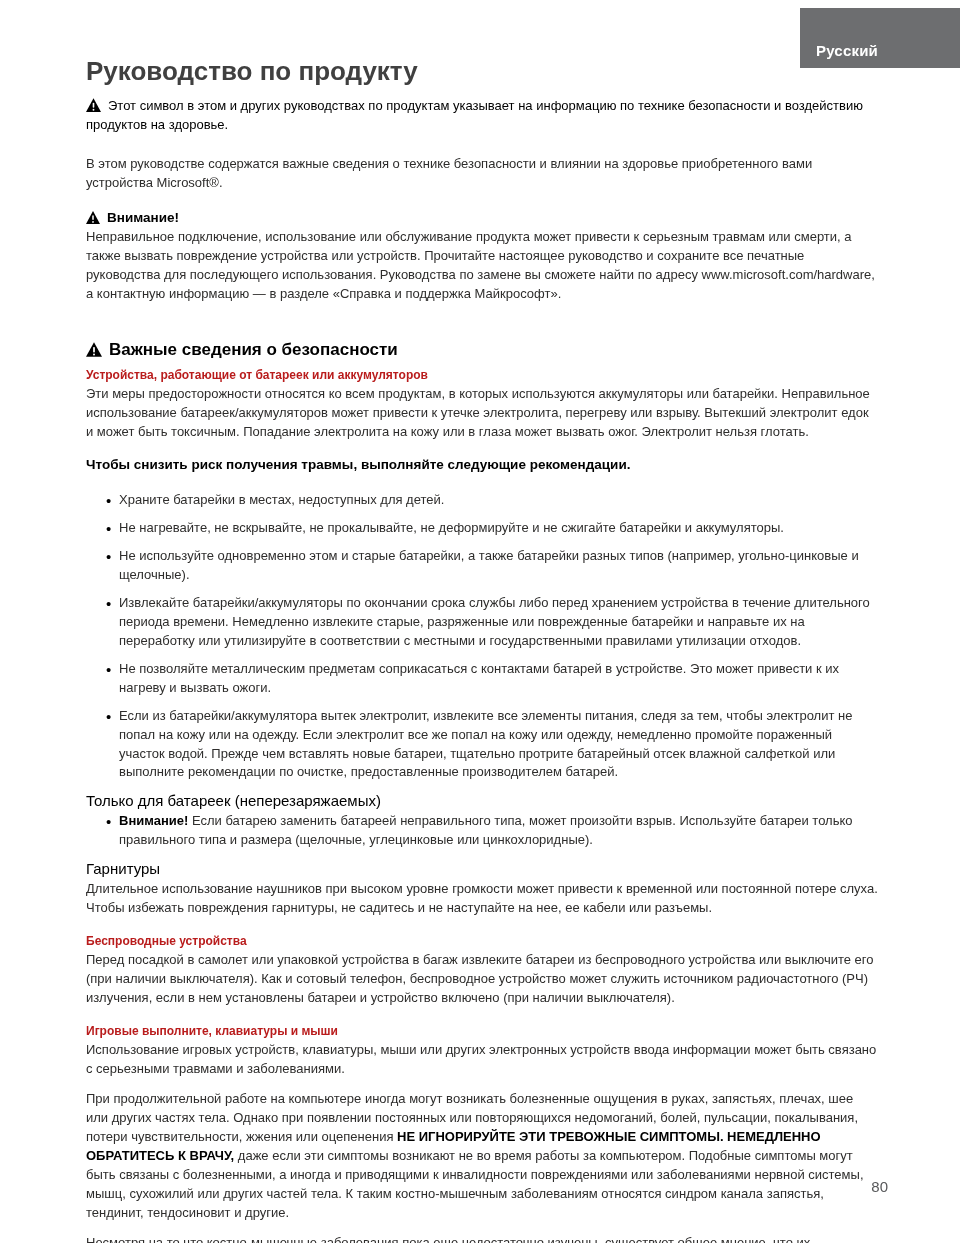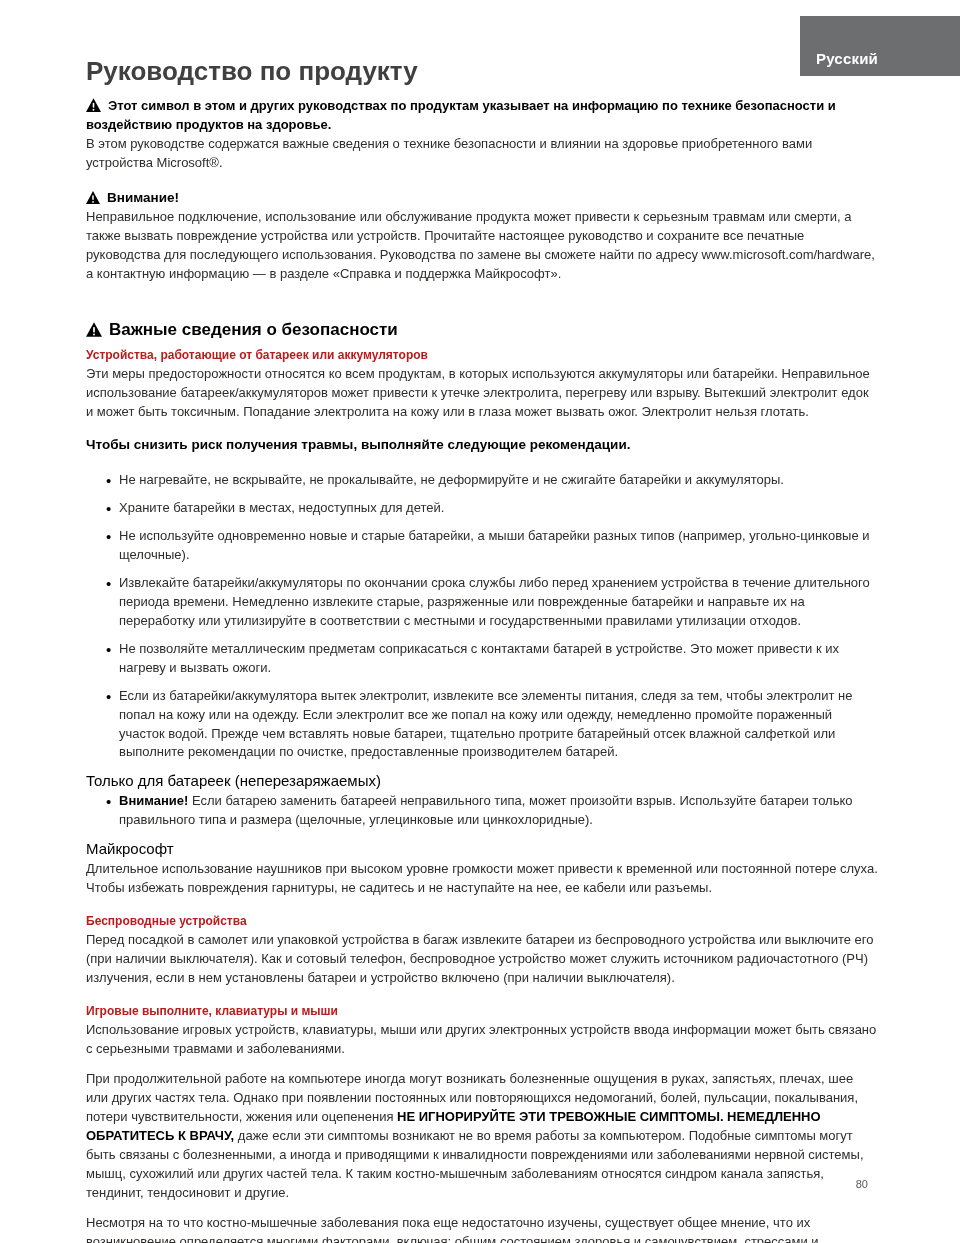--- a/index.html
+++ b/index.html
@@ -5,38 +5,38 @@
   html,body{margin:0;padding:0;background:#ffffff;}
   .page{
     position:relative;
     width:960px;height:1243px;
     background:#ffffff;
     overflow:hidden;
     font-family:"Liberation Sans","DejaVu Sans",sans-serif;
     color:#2e2d2c;
   }
   .lang-tab{
-    position:absolute;top:16px;left:800px;width:160px;height:60px;
+    position:absolute;top:8px;left:800px;width:160px;height:60px;
     background:#6d6e70;
     color:#ffffff;
     display:flex;align-items:flex-end;
     padding:0 0 9px 16px;box-sizing:border-box;
     font-size:15px;font-weight:700;letter-spacing:.2px;
   }
   .content{
     padding:56px 82px 0 86px;
   }
   h1.doc-title{
     margin:0 0 10px 0;
     font-size:26px;line-height:1.2;font-weight:700;color:#404040;
   }
   p{margin:0 0 11px 0;font-size:13px;line-height:1.46;}
   .warn-ico{display:inline-block;vertical-align:-2px;margin-right:7px;}
   .warn-ico svg{display:block;}
-  .intro-bold{font-weight:700;color:#000;margin-bottom:0;}
+  .intro-bold{font-weight:400;color:#000;margin-bottom:20px;}
   .h-warning{
     margin:17px 0 3px 0;font-size:13.5px;font-weight:700;color:#000;
   }
   .h-section{
     margin:36px 0 4px 0;font-size:17px;font-weight:700;color:#000;
   }
   .h-sub{
     margin:16px 0 3px 0;font-size:12px;font-weight:700;color:#b91c1c;
   }
   .h-minor{
@@ -52,22 +52,22 @@
     position:relative;
     font-size:13px;line-height:1.46;
     margin:0 0 9px 0;
   }
   ul.bullets li::before{
     content:"\2022";
     position:absolute;left:-13px;top:-1px;
     font-size:15px;color:#000;
   }
   .pageno{
-    position:absolute;top:1178px;right:92px;
-    font-size:11px;color:#58595b;
+    position:absolute;top:1178px;right:72px;
+    font-size:15px;color:#58595b;
   }
   b{color:#000;}
 </style>
 </head>
 <body>
 
 <div class="page">
 
   <div class="lang-tab">
     <span>Русский</span>
@@ -96,34 +96,34 @@
             <path d="M12 0 L24 22 L0 22 Z" fill="#000"></path>
             <rect x="10.7" y="7.2" width="2.6" height="8.2" rx="1.2" fill="#fff"></rect>
             <circle cx="12" cy="18.6" r="1.5" fill="#fff"></circle>
           </svg></span><span>Важные сведения о безопасности</span></div>
 
     <div class="h-sub" style="margin-top:8px;">Устройства, работающие от батареек или аккумуляторов</div>
     <p>Эти меры предосторожности относятся ко всем продуктам, в которых используются аккумуляторы или батарейки. Неправильное использование батареек/аккумуляторов может привести к утечке электролита, перегреву или взрыву. Вытекший электролит едок и может быть токсичным. Попадание электролита на кожу или в глаза может вызвать ожог. Электролит нельзя глотать.</p>
 
     <div class="h-rec">Чтобы снизить риск получения травмы, выполняйте следующие рекомендации.</div>
     <ul class="bullets">
+      <li>Храните батарейки в местах, недоступных для детей.</li>
       <li>Не нагревайте, не вскрывайте, не прокалывайте, не деформируйте и не сжигайте батарейки и аккумуляторы.</li>
-      <li>Храните батарейки в местах, недоступных для детей.</li>
-      <li>Не используйте одновременно новые и старые батарейки, а мыши батарейки разных типов (например, угольно-цинковые и щелочные).</li>
+      <li>Не используйте одновременно этом и старые батарейки, а также батарейки разных типов (например, угольно-цинковые и щелочные).</li>
       <li>Извлекайте батарейки/аккумуляторы по окончании срока службы либо перед хранением устройства в течение длительного периода времени. Немедленно извлеките старые, разряженные или поврежденные батарейки и направьте их на переработку или утилизируйте в соответствии с местными и государственными правилами утилизации отходов.</li>
       <li>Не позволяйте металлическим предметам соприкасаться с контактами батарей в устройстве. Это может привести к их нагреву и вызвать ожоги.</li>
       <li>Если из батарейки/аккумулятора вытек электролит, извлеките все элементы питания, следя за тем, чтобы электролит не попал на кожу или на одежду. Если электролит все же попал на кожу или одежду, немедленно промойте пораженный участок водой. Прежде чем вставлять новые батареи, тщательно протрите батарейный отсек влажной салфеткой или выполните рекомендации по очистке, предоставленные производителем батарей.</li>
     </ul>
 
     <div class="h-minor">Только для батареек (неперезаряжаемых)</div>
     <ul class="bullets">
       <li><b>Внимание!</b><span> Если батарею заменить батареей неправильного типа, может произойти взрыв. Используйте батареи только правильного типа и размера (щелочные, углецинковые или цинкохлоридные).</span></li>
     </ul>
 
-    <div class="h-minor">Майкрософт</div>
+    <div class="h-minor">Гарнитуры</div>
     <p>Длительное использование наушников при высоком уровне громкости может привести к временной или постоянной потере слуха. Чтобы избежать повреждения гарнитуры, не садитесь и не наступайте на нее, ее кабели или разъемы.</p>
 
     <div class="h-sub">Беспроводные устройства</div>
     <p>Перед посадкой в самолет или упаковкой устройства в багаж извлеките батареи из беспроводного устройства или выключите его (при наличии выключателя). Как и сотовый телефон, беспроводное устройство может служить источником радиочастотного (РЧ) излучения, если в нем установлены батареи и устройство включено (при наличии выключателя).</p>
 
     <div class="h-sub">Игровые выполните, клавиатуры и мыши</div>
     <p>Использование игровых устройств, клавиатуры, мыши или других электронных устройств ввода информации может быть связано с серьезными травмами и заболеваниями.</p>
     <p><span>При продолжительной работе на компьютере иногда могут возникать болезненные ощущения в руках, запястьях, плечах, шее или других частях тела. Однако при появлении постоянных или повторяющихся недомоганий, болей, пульсации, покалывания, потери чувствительности, жжения или оцепенения </span><b>НЕ ИГНОРИРУЙТЕ ЭТИ ТРЕВОЖНЫЕ СИМПТОМЫ. НЕМЕДЛЕННО ОБРАТИТЕСЬ К ВРАЧУ,</b><span> даже если эти симптомы возникают не во время работы за компьютером. Подобные симптомы могут быть связаны с болезненными, а иногда и приводящими к инвалидности повреждениями или заболеваниями нервной системы, мышц, сухожилий или других частей тела. К таким костно-мышечным заболеваниям относятся синдром канала запястья, тендинит, тендосиновит и другие.</span></p>
     <p>Несмотря на то что костно-мышечные заболевания пока еще недостаточно изучены, существует общее мнение, что их возникновение определяется многими факторами, включая: общим состоянием здоровья и самочувствием, стрессами и способами их преодоления, медицинскими и физическими показаниями, а также положением, в котором человек работает и выполняет другие действия (включая пользование клавиатурой и мышью). Значимым фактором может также выступать время, в течение которого человек выполняет работу.</p>
 

